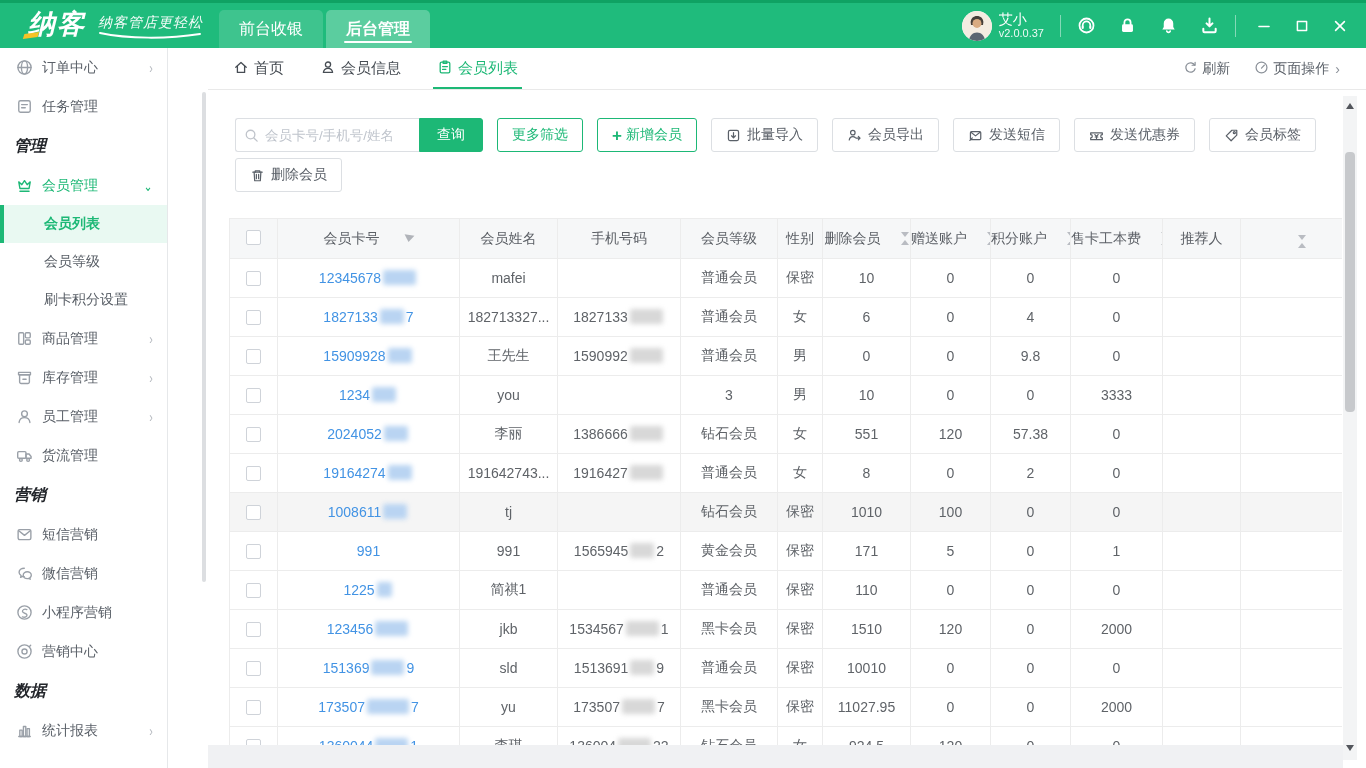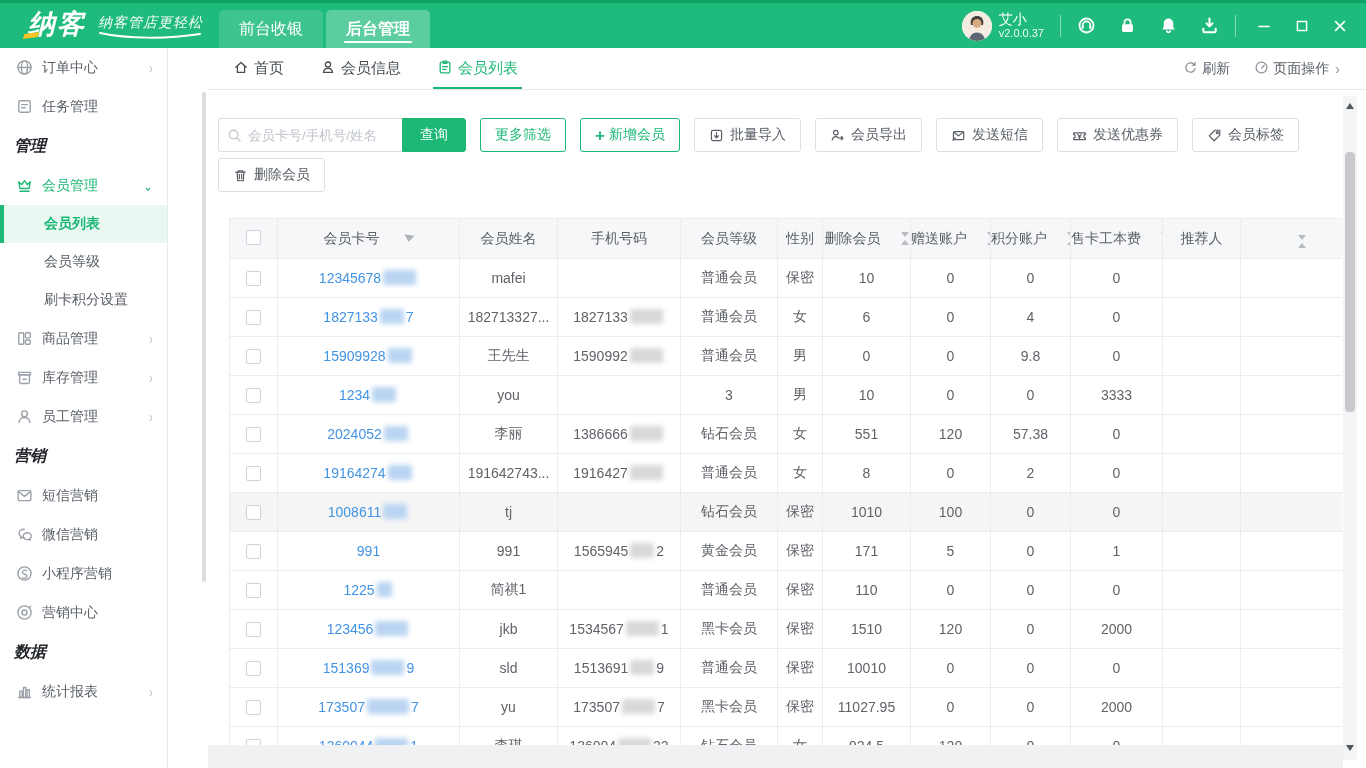--- a/index.html
+++ b/index.html
@@ -67,21 +67,21 @@
   .tab svg { width:16px; height:16px; }
   .tab.active { color:#1db876; }
   .tab.active::after { content:""; position:absolute; left:-4px; right:-4px; bottom:0; height:2px; background:#1db876; }
   .tab-actions { margin-left:auto; display:flex; align-items:center; gap:24px; margin-right:26px; }
   .tab-action { display:flex; align-items:center; gap:4px; font-size:14px; color:#5a6068; cursor:pointer; }
   .tab-action svg { width:15px; height:15px; color:#8a9098; }
   .tab-action .chev { color:#8a9098; font-size:14px; margin-left:2px; }
 
   
   .content { position:absolute; left:208px; top:90px; width:1135px; height:678px; background:#fff; }
-  .toolbar-row { position:absolute; left:10px; display:flex; align-items:center; gap:14px; height:34px; }
+  .toolbar-row { position:absolute; left:27px; display:flex; align-items:center; gap:14px; height:34px; }
   .row1 { top:28px; } .row2 { top:68px; }
   .search-group { display:flex; align-items:stretch; height:34px; }
   .search-box { width:184px; border:1px solid #dcdfe3; border-right:none; border-radius:3px 0 0 3px;
     display:flex; align-items:center; padding:0 8px; background:#fff; }
   .search-box svg { width:15px; height:15px; color:#c0c4cb; flex:0 0 auto; }
   .search-box input { border:none; outline:none; width:100%; margin-left:6px; font-size:13.5px;
     color:#333; font-family:inherit; }
   .search-box input::placeholder { color:#bfc4cc; }
   .btn { height:34px; display:flex; align-items:center; gap:6px; padding:0 14px; font-size:14px;
     border-radius:3px; cursor:pointer; background:#fff; white-space:nowrap; }
@@ -261,20 +261,31 @@
       </div>
       <div class="s-item">
         <span class="s-icon">
           <svg viewBox="0 0 16 16" fill="none" stroke="currentColor" stroke-width="1.3" stroke-linecap="round" stroke-linejoin="round">
             <circle cx="8" cy="5.4" r="2.7"></circle>
             <path d="M2.9 13.6c.4-2.8 2.4-4.5 5.1-4.5s4.7 1.7 5.1 4.5"></path>
           </svg>
         </span>
         <span class="s-label">员工管理</span>
         <span class="s-chev">›</span>
+      </div>
+      <div class="s-item">
+        <span class="s-icon">
+          <svg viewBox="0 0 16 16" fill="none" stroke="currentColor" stroke-width="1.3" stroke-linecap="round" stroke-linejoin="round">
+            <rect x="1.6" y="4.4" width="7.8" height="6.2" rx="1"></rect>
+            <path d="M9.4 6.6h2.9l1.9 2.3v1.7h-4.8z"></path>
+            <circle cx="4.6" cy="12.2" r="1.3"></circle>
+            <circle cx="11.4" cy="12.2" r="1.3"></circle>
+          </svg>
+        </span>
+        <span class="s-label">货流管理</span>
       </div>
       <div class="s-section">营销</div>
       <div class="s-item">
         <span class="s-icon">
           <svg viewBox="0 0 16 16" fill="none" stroke="currentColor" stroke-width="1.3" stroke-linecap="round" stroke-linejoin="round">
             <rect x="2" y="3.4" width="12" height="9.4" rx="1.4"></rect>
             <path d="M2.6 4.4L8 8.8l5.4-4.4"></path>
           </svg>
         </span>
         <span class="s-label">短信营销</span>

